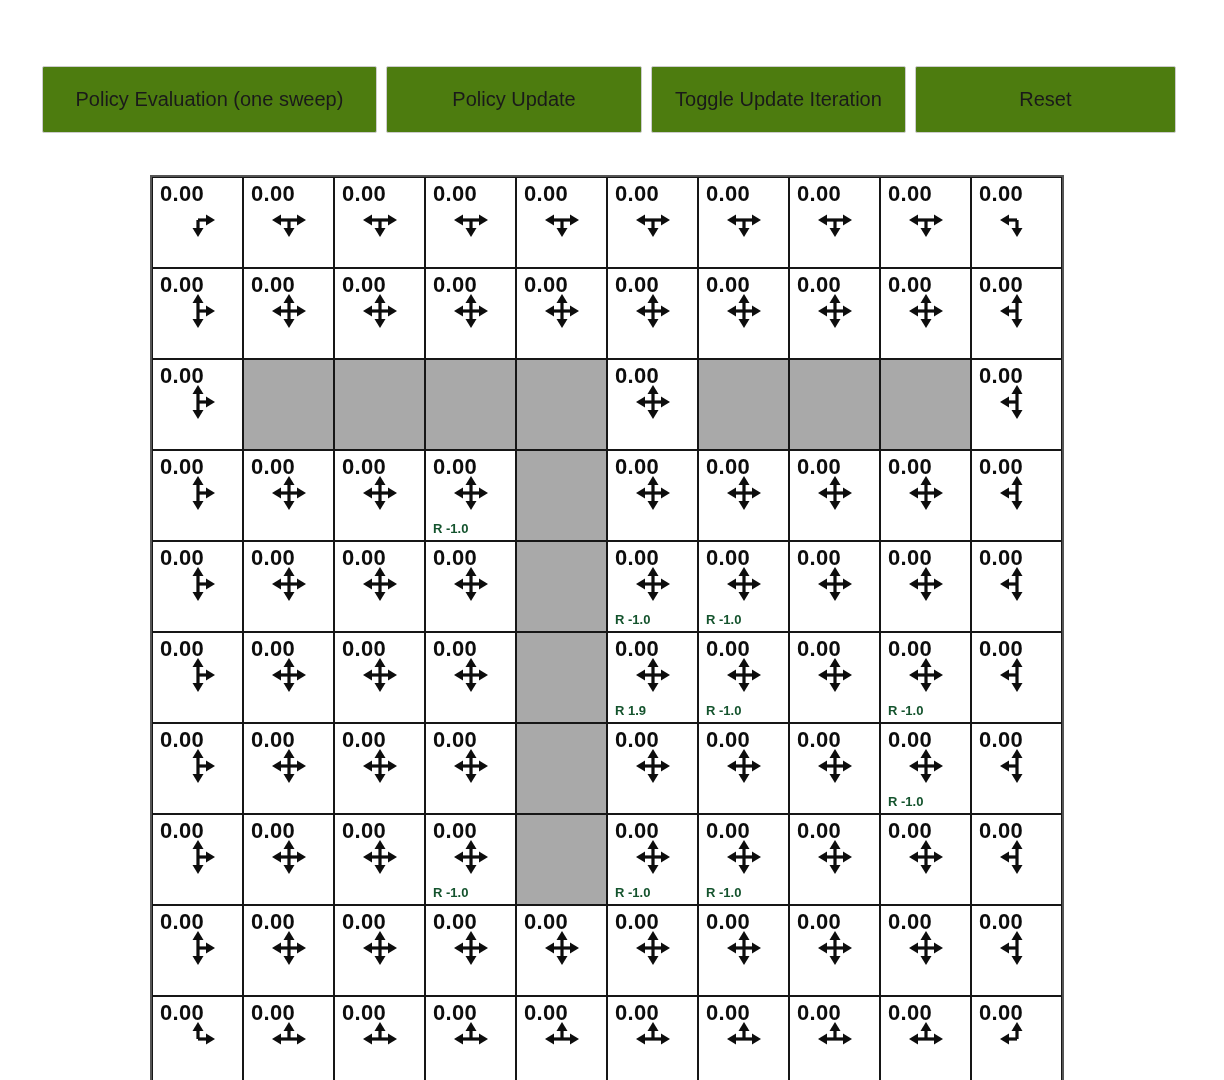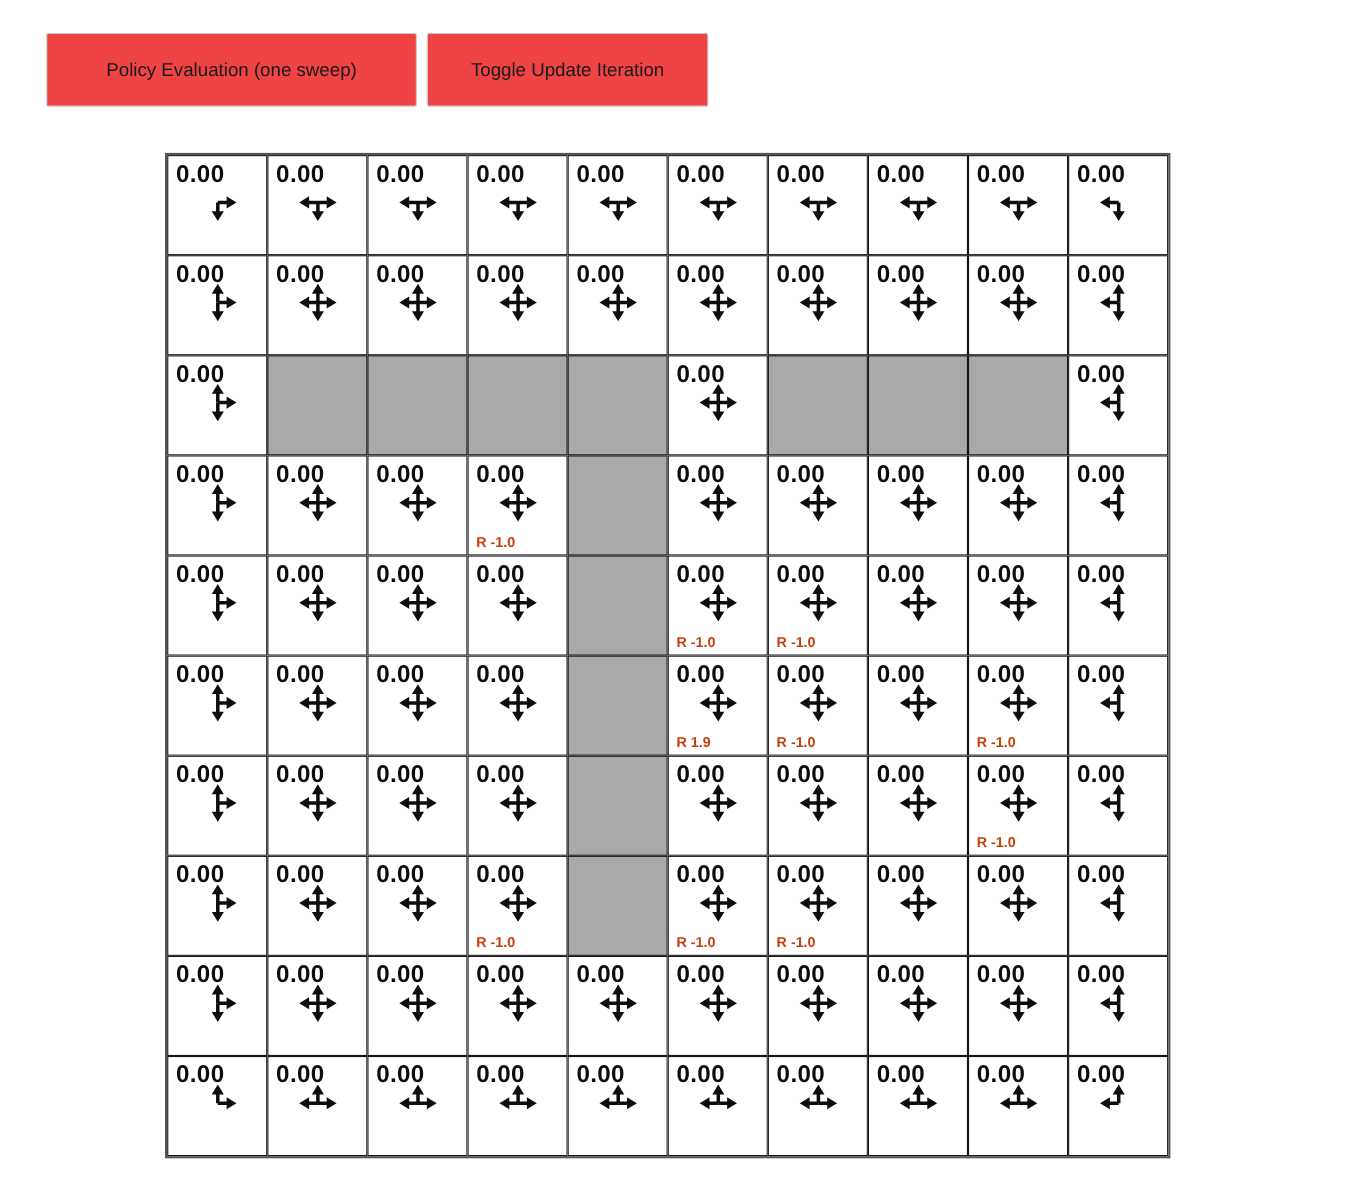--- a/index.html
+++ b/index.html
@@ -1,22 +1,22 @@
 <!DOCTYPE html>
 <html style="--wall: #a9a9a9; --cell-border: #161616; --grid-border: #555555; --btn-border: #cccccc;"><head>
 <meta charset="utf-8">
 <style>
   html,body{margin:0;padding:0;background:#ffffff;}
   body{width:1224px;height:1080px;overflow:hidden;font-family:"Liberation Sans",sans-serif;}
 
   .toolbar{display:flex;gap:9px;margin:30px 0 0 42px;width:1134px;}
   .btn{
-    height:67px;background:#ef4444;border:1px solid var(--btn-border,#cccccc);
-    border-radius:2px;font-size:17px;color:#1a1a1a;font-family:"Liberation Sans",sans-serif;
-    cursor:pointer;display:flex;align-items:center;justify-content:center;box-sizing:border-box;
+    height:67px;background:#4d7c0f;border:1px solid var(--btn-border,#cccccc);
+    border-radius:2px;font-size:20px;color:#1a1a1a;font-family:"Liberation Sans",sans-serif;
+    cursor:pointer;display:flex;align-items:center;justify-content:center;box-sizing:border-box;margin-top:36px;
   }
   .btn-1{width:337px;}
   .btn-2{width:258px;}
   .btn-3{width:256px;}
   .btn-4{width:263px;}
 
   #grid{
     display:grid;grid-template-columns:repeat(10,91px);grid-auto-rows:91px;
     border:2px solid var(--grid-border,#555555);width:-moz-fit-content;width:fit-content;
     margin:42px 0 0 150px;background:#ffffff;font-weight:bold;
@@ -24,28 +24,30 @@
   .cell{
     position:relative;border:1px solid var(--cell-border,#161616);
     background:#ffffff;box-sizing:border-box;
   }
   .cell.wall{background:var(--wall,#a9a9a9);}
   .val{
     font-size:22px;color:#0d0d0d;padding:3px 0 0 7px;line-height:1.15;
     letter-spacing:0.3px;
   }
   .arrows{position:absolute;left:50%;top:24px;transform:translateX(-50%);display:block;}
-  .reward{position:absolute;left:7px;bottom:4px;font-size:13px;color:#c2410c;}
+  .reward{position:absolute;left:7px;bottom:4px;font-size:13px;color:#14532d;}
 </style>
 </head>
 <body>
 
 <div class="toolbar">
   <button class="btn btn-1">Policy Evaluation (one sweep)</button>
+  <button class="btn btn-2">Policy Update</button>
   <button class="btn btn-3">Toggle Update Iteration</button>
+  <button class="btn btn-4">Reset</button>
 </div>
 
 <div id="grid">
     <div class="cell">
       <div class="val">0.00</div>
       <svg viewBox="-18 -18 36 36" width="36" height="36" class="arrows">
         <line x1="0" y1="0" x2="9" y2="0" stroke="#0d0d0d" stroke-width="3.2"></line>
         <polygon points="17,0 8,5.5 8,-5.5" fill="#0d0d0d"></polygon>
         <line x1="0" y1="0" x2="0" y2="9" stroke="#0d0d0d" stroke-width="3.2"></line>
         <polygon points="0,17 5.5,8 -5.5,8" fill="#0d0d0d"></polygon>

